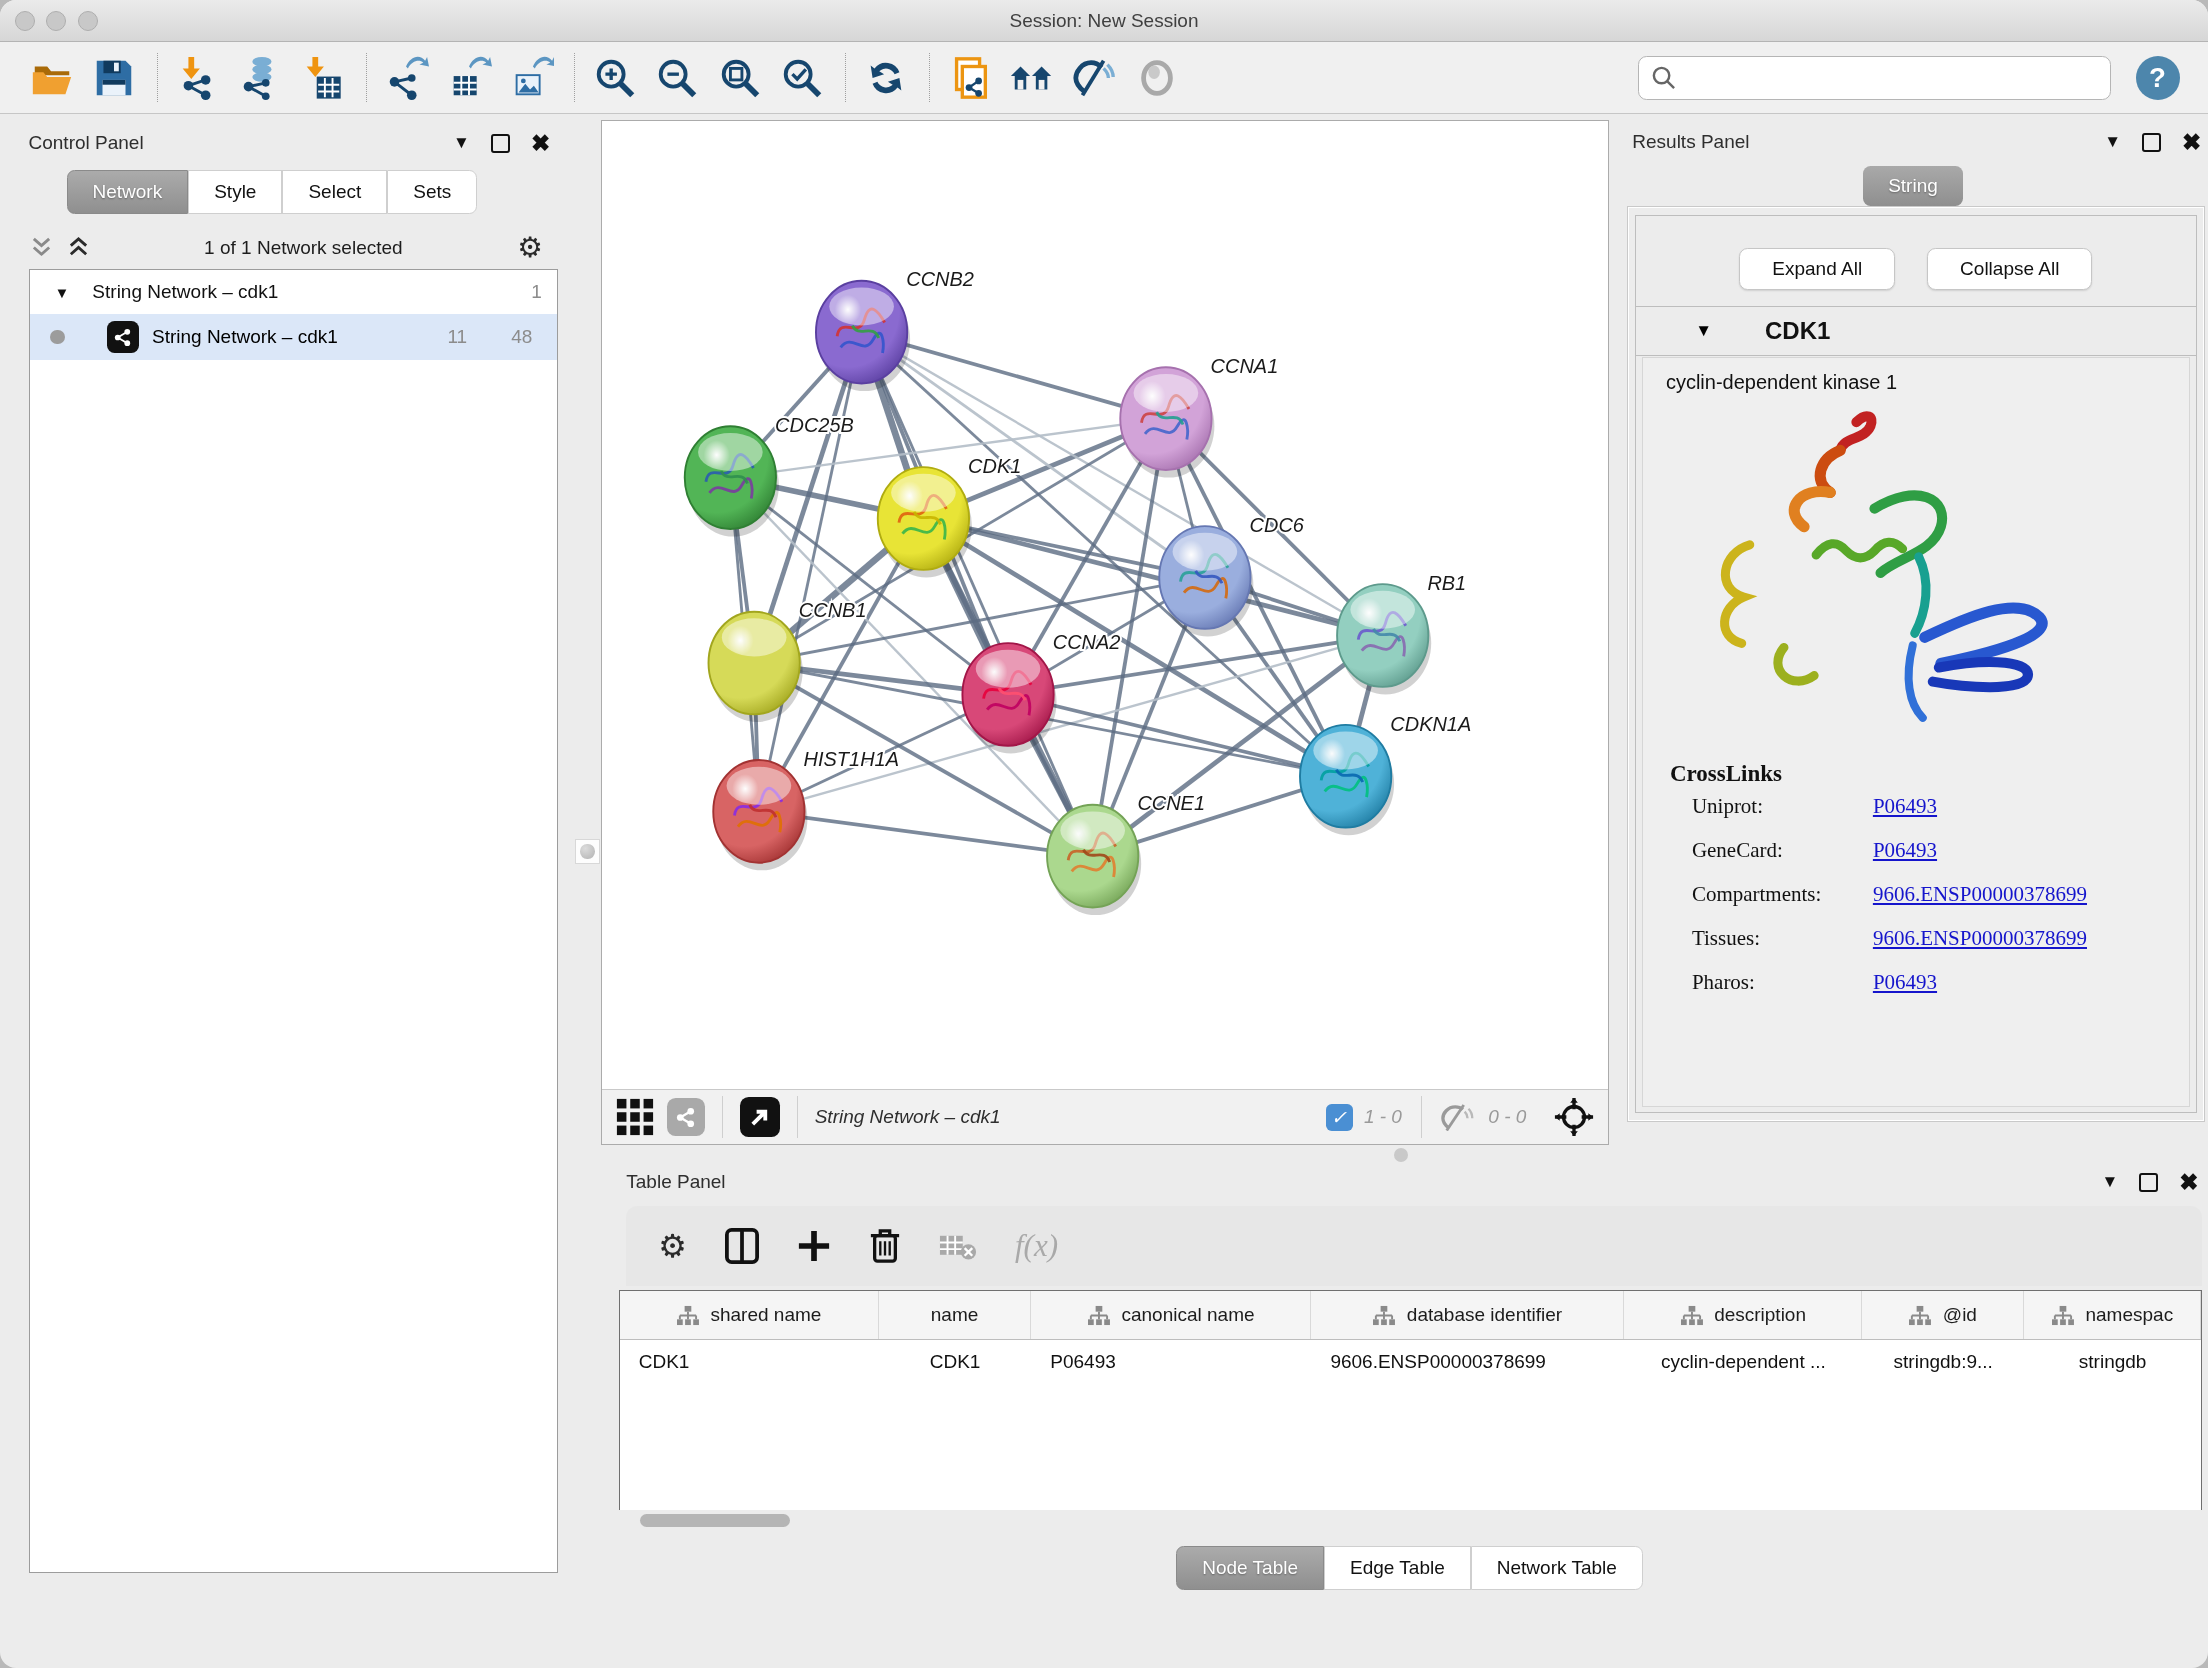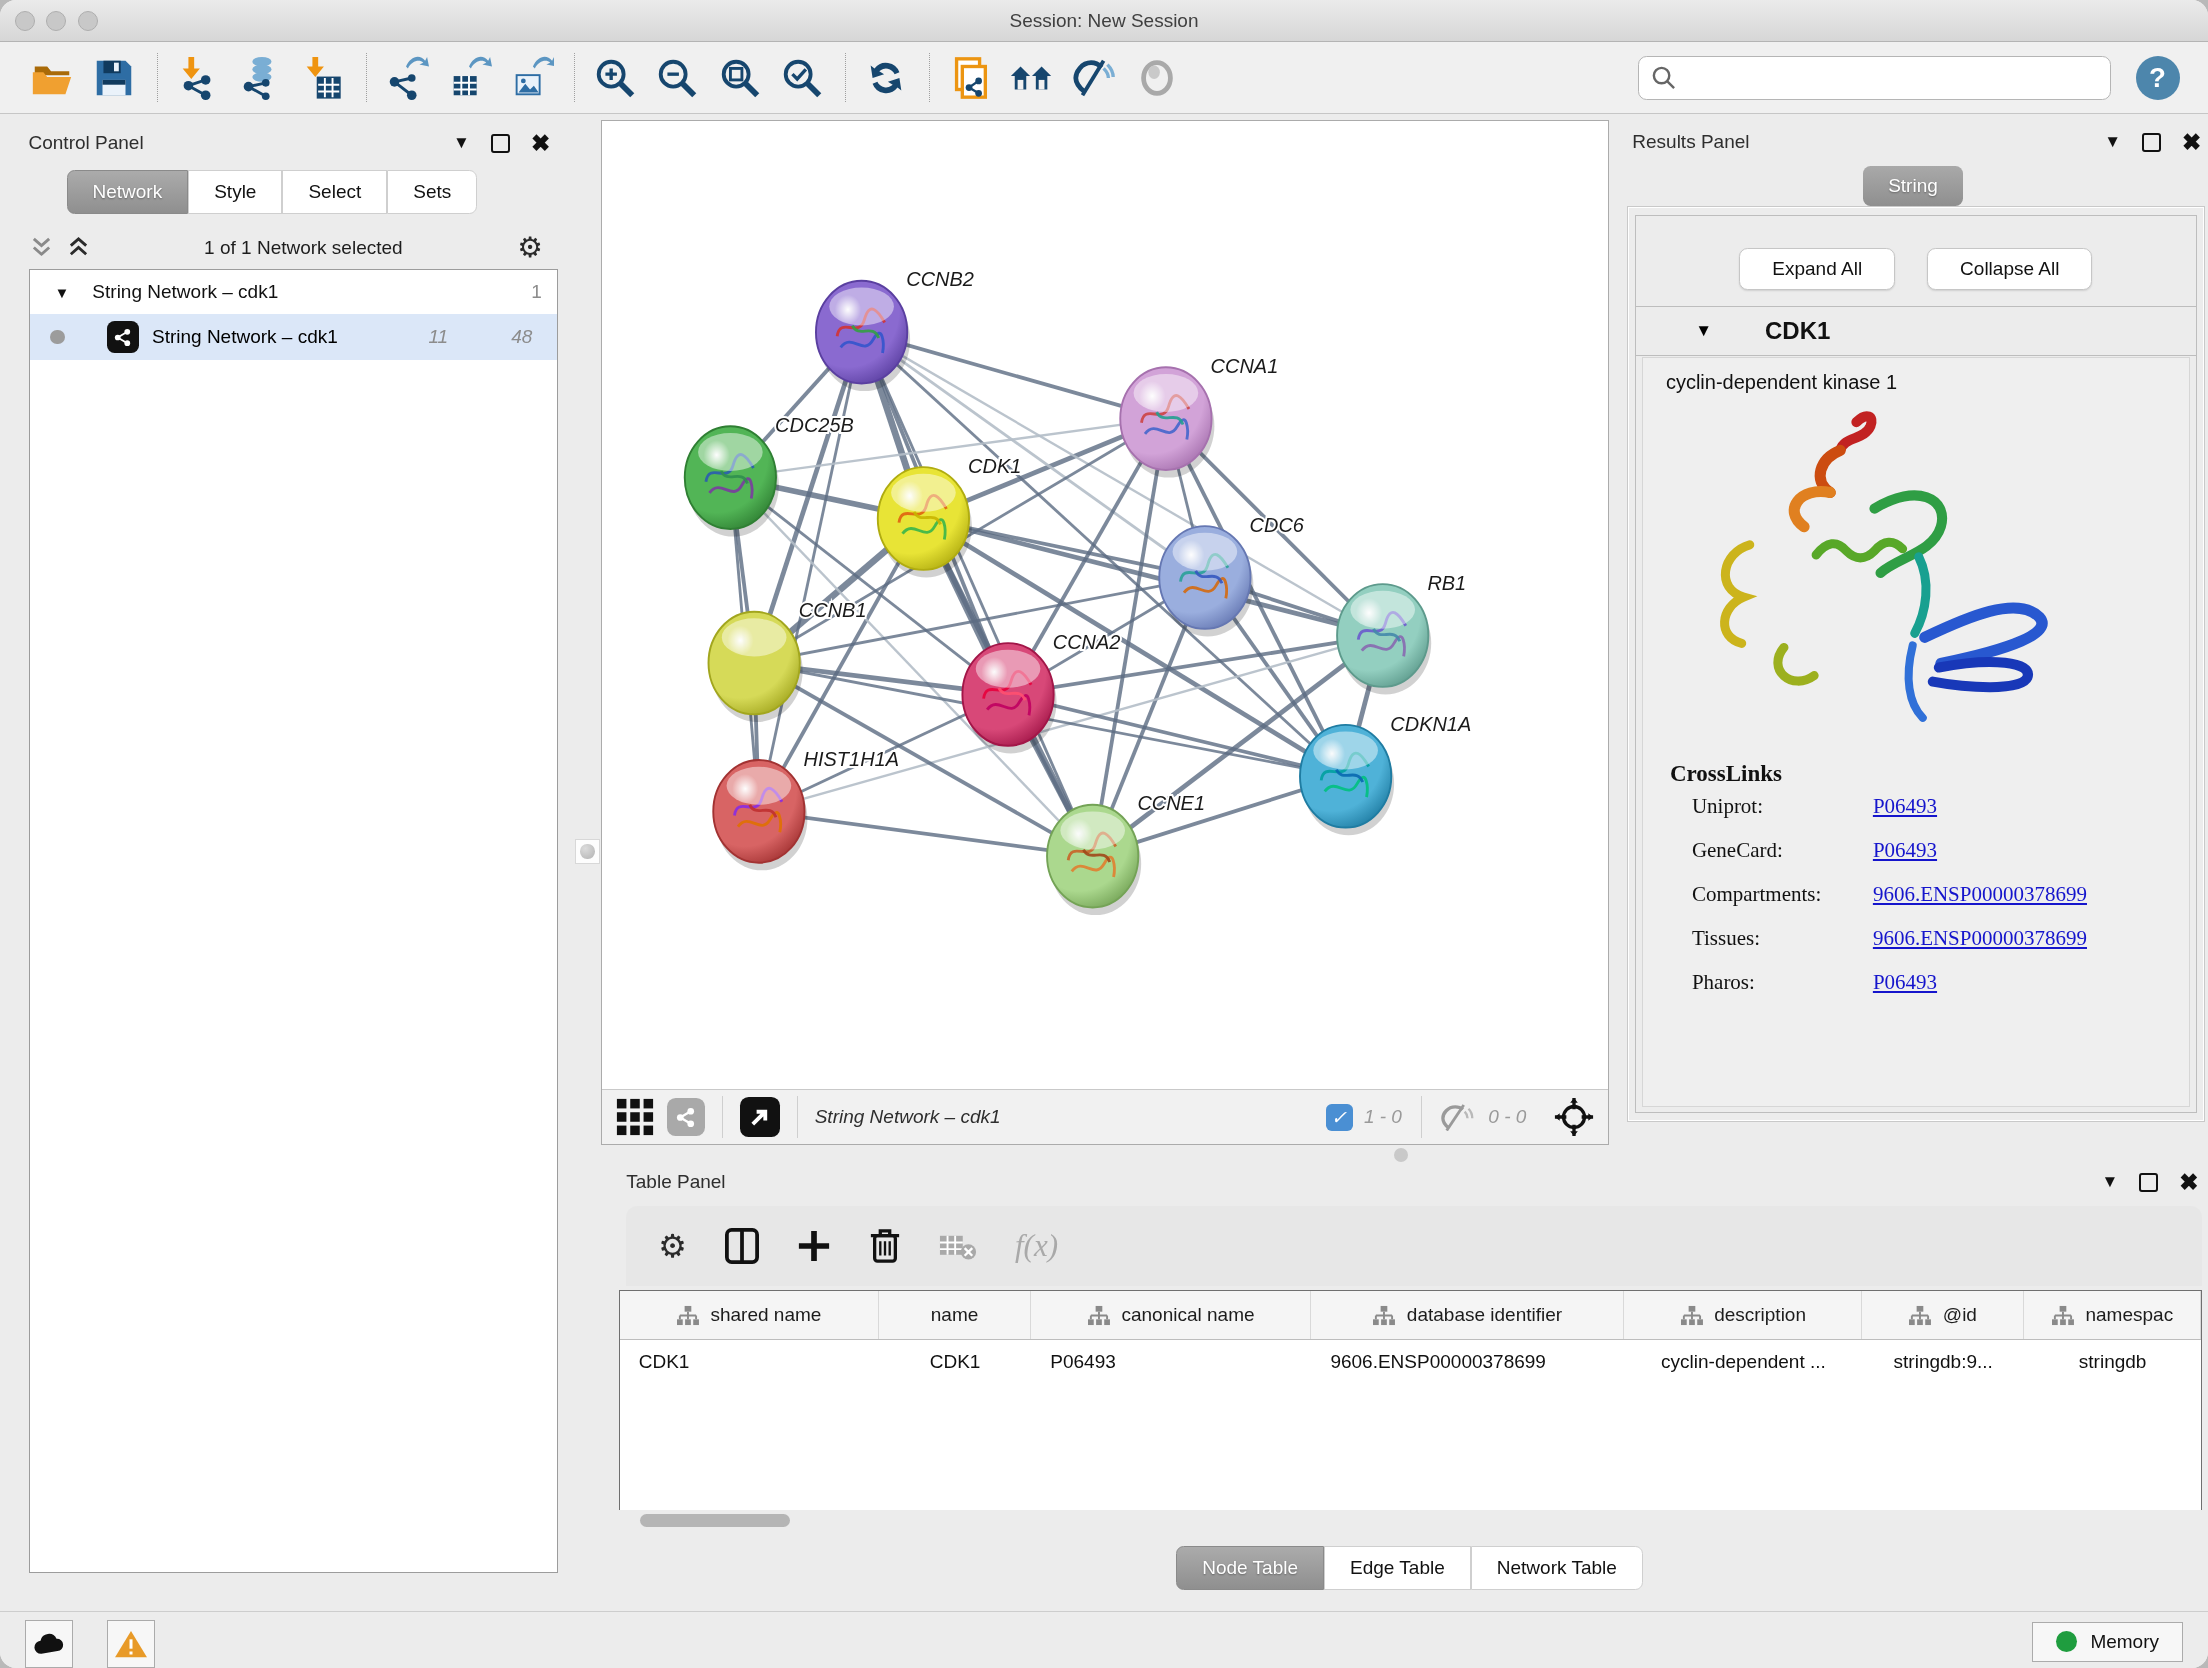--- a/index.html
+++ b/index.html
@@ -49,21 +49,21 @@
   .cp-sub-label { flex:1; text-align:center; font-size:19px; color:#1d1d1d; }
   .gear { font-family:"DejaVu Sans",sans-serif; font-size:28.5px; color:#2b2b2b; margin-right:17px; }
   .net-list { position:absolute; left:19px; right:5.7px; top:145px; bottom:0; background:#fff; border:1.4px solid #9c9c9c; }
   .nl-row1 { display:flex; align-items:center; height:44px; padding:0 15px 0 25px; font-size:19px; color:#111; }
   .nl-row1 .tri { font-size:15px; margin-right:23px; }
   .nl-count { margin-left:auto; color:#8c8c8c; }
   .nl-row2 { display:flex; align-items:center; height:46px; background:#dbe7f8; padding:0 15px 0 13.3px; font-size:19px; }
   .nl-dot { width:14.3px; height:14.3px; border-radius:50%; background:#9c9c9c; margin:0 42px 0 7.6px; }
   .share-badge { width:32px; height:32px; background:#111; border-radius:7.6px; display:flex; align-items:center;
     justify-content:center; margin-right:13.3px; }
-  .nl-nums { margin-left:auto; color:#8c8c8c; display:flex; gap:63px; padding-right:9.5px;font-style:italic; }
+  .nl-nums { margin-left:auto; color:#8c8c8c; display:flex; gap:44px; padding-right:9.5px; }
 
   
   .netview { position:absolute; left:601px; top:120px; width:1008px; height:1025px;
     background:#fff; border:1px solid #ababab;font-style:italic; }
   .canvas { position:absolute; inset:0 0 55px 0; overflow:hidden; }
   .net-toolbar { position:absolute; left:0; right:0; bottom:0; height:55px; background:#f1f1f1;
     border-top:1px solid #c9c9c9; display:flex; align-items:center; padding:0 13.3px; }
   .nt-sep { height:42px; border-left:1px solid #cfcfcf; margin:0 17px; }
   .nt-title { font-size:19px; color:#2e2e2e; }
   .nt-right { margin-left:auto; display:flex; align-items:center; gap:11.4px; }
@@ -815,33 +815,15 @@
     <div class="tp-scroll">
         <span class="tp-thumb"></span>
       </div>
     <div class="tp-tabs">
       <span class="tab first active">Node Table</span>
       <span class="tab">Edge Table</span>
       <span class="tab last">Network Table</span>
     </div>
   </div>
 
-  <div class="statusbar">
-    <span class="sb-btn" style="left:25px;">
-      <svg width="32" height="25" viewBox="0 0 34 26">
-          <path d="M9 24a7 7 0 0 1-1-14 9 9 0 0 1 17-2 6.5 6.5 0 0 1 1 13z" fill="#111"></path>
-        </svg>
-    </span>
-    <span class="sb-btn" style="left:107px;">
-      <svg width="34" height="30" viewBox="0 0 36 32">
-          <path d="M18 2L35 30H1z" fill="#e89a28"></path>
-          <rect x="16.4" y="11" width="3.2" height="10" fill="#fff"></rect>
-          <rect x="16.4" y="24" width="3.2" height="3.2" fill="#fff"></rect>
-        </svg>
-    </span>
-    <span class="memory">
-      <span class="memdot"></span>
-      <span>Memory</span>
-    </span>
-  </div>
 
 </div>
 
 
 </body></html>

